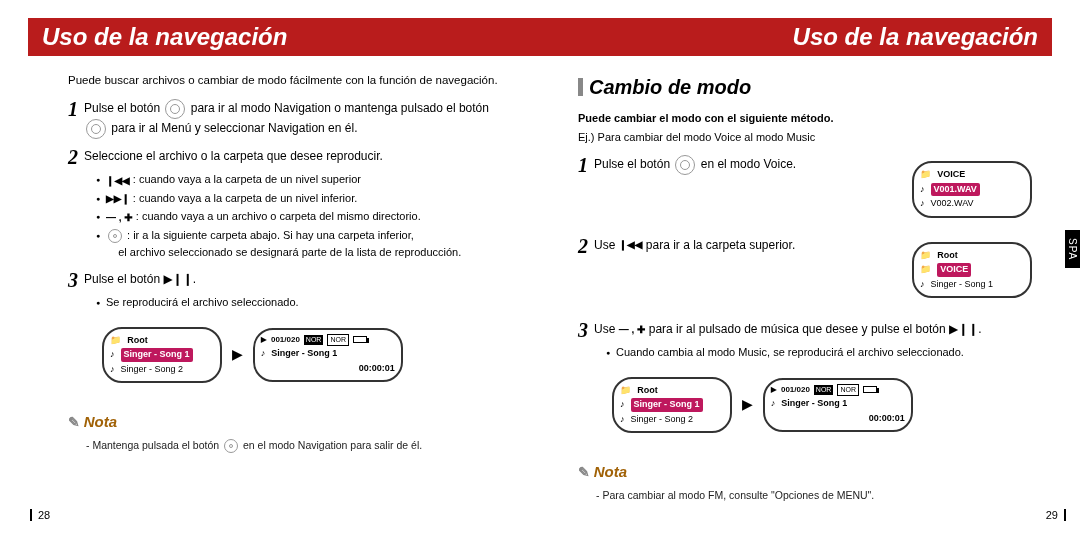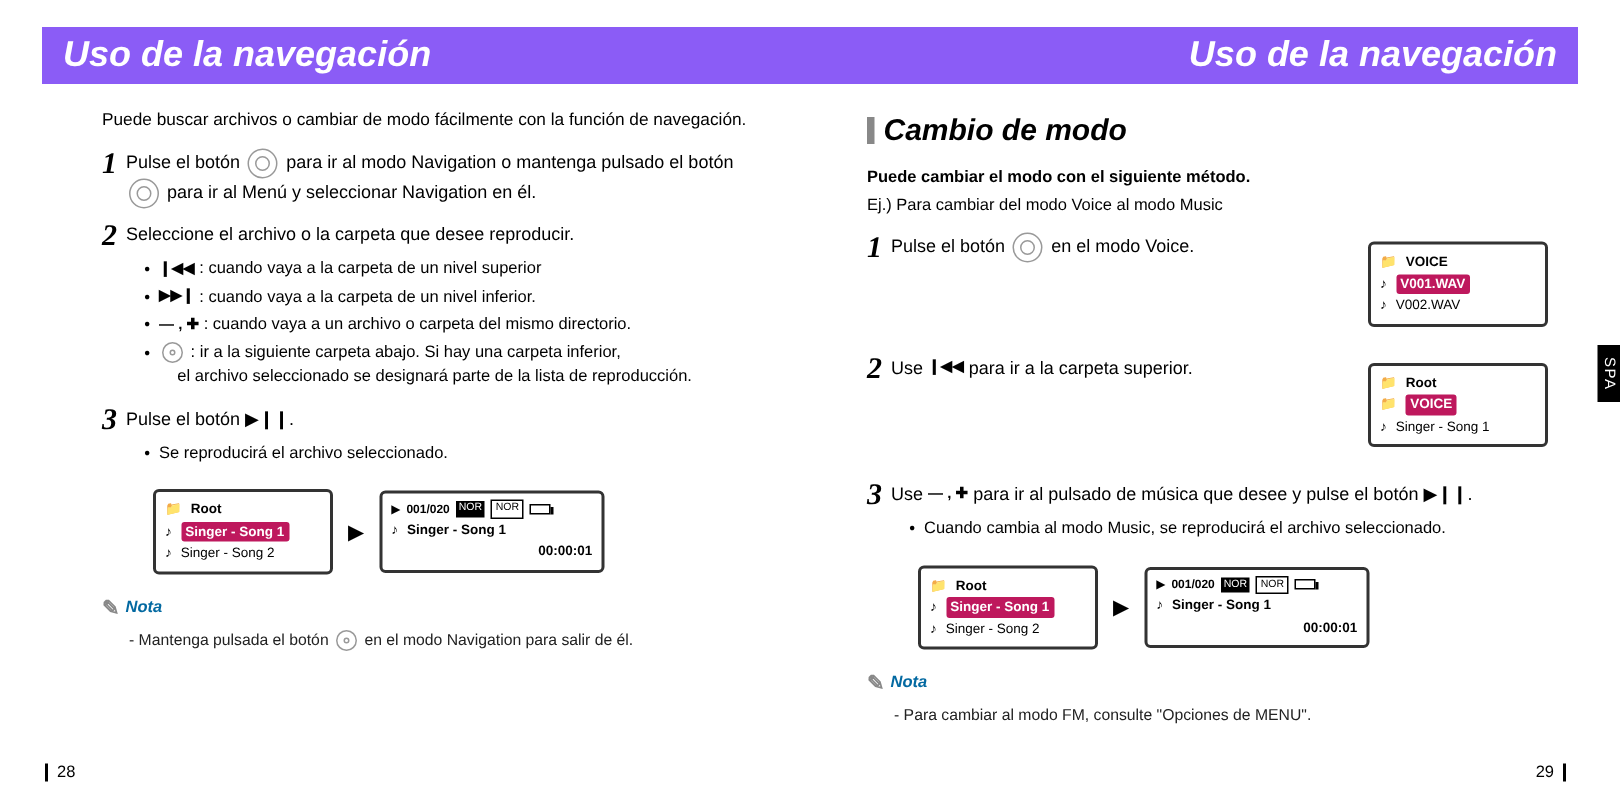--- a/index.html
+++ b/index.html
@@ -17,21 +17,21 @@
     width: 100%;
     height: 100%;
   }
   .page {
     width: 540px;
     height: 539px;
     position: relative;
     padding: 0 0 0 0;
   }
   .header-bar {
-    background: #8b5cf6;
+    background: #b91c1c;
     color: #fff;
     font-weight: bold;
     font-style: italic;
     font-size: 24px;
     height: 38px;
     display: flex;
     align-items: center;
     margin-top: 18px;
     padding: 0 14px;
   }
@@ -91,53 +91,53 @@
   .icon-rewind, .icon-ff, .icon-play, .icon-minus, .icon-plus, .icon-playmid {
     display:inline-block;
     font-family: Arial, sans-serif;
     font-weight:bold;
     font-size:10px;
     vertical-align:middle;
   }
   .lcd {
     display:inline-block;
     border:2px solid #333;
-    border-radius:4px;
+    border-radius:20px;
     background:#fff;
     font-family: Arial, sans-serif;
     font-size:10px;
     color:#000;
     padding:4px 6px;
     margin:6px 4px;
     vertical-align:top;
     min-width:140px;
   }
   .lcd .row { display:flex; align-items:center; gap:4px; margin:1px 0;}
   .lcd .hl { background:#be185d; color:#fff; padding:0 3px; border-radius:2px; font-weight:bold;}
   .lcd .folder::before{content:"📁"; font-size:9px; margin-right:2px;}
   .lcd .music::before{content:"♪"; font-size:9px; margin-right:2px;}
   .lcd-pair { display:flex; align-items:center; margin-left:30px;}
   .lcd-pair .arrow { font-size:14px; margin:0 6px; }
   .lcd-small { min-width:120px; font-size:9px;}
   .right-float { float:right; }
   .nota-head {
     font-weight:bold;
     font-style:italic;
-    color:#0369a1;
-    font-size:11px;
-    margin-top:6px;
+    color:#a16207;
+    font-size:15px;
+    margin-top:22px;
     display:flex;
     align-items:center;
     gap:4px;
   }
   .nota-head::before{ content:"✎"; color:#888; font-style:normal; font-size:14px;}
   .nota-body { font-size:10.5px; margin-left:18px; margin-top:4px; color:#222;}
   .pagenum { position:absolute; bottom:18px; font-size:11px;}
   .page-left .pagenum{ left:30px; border-left:2px solid #000; padding-left:6px;}
-  .page-right .pagenum{ right:36px; border-right:2px solid #000; padding-right:6px;}
+  .page-right .pagenum{ right:14px; border-right:2px solid #000; padding-right:6px;}
   .spa-tab {
     position:absolute;
     right:0;
     top:230px;
     background:#000;
     color:#fff;
     font-size:10px;
     writing-mode: vertical-rl;
     padding:8px 2px;
     letter-spacing:1px;

